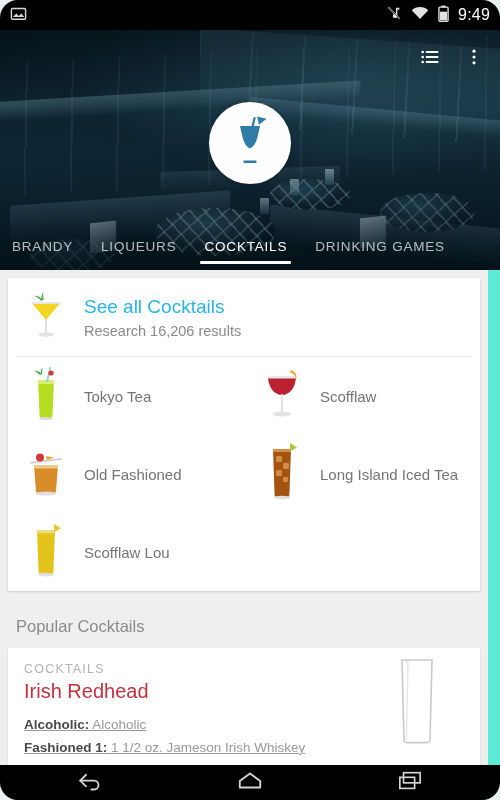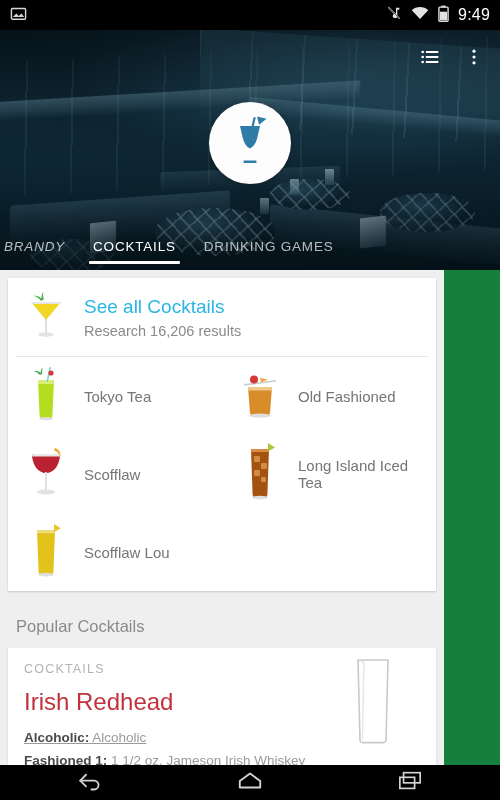--- a/index.html
+++ b/index.html
@@ -1,21 +1,21 @@
 <!DOCTYPE html>
 <html><head>
 <meta charset="utf-8">
 <style>
   * { margin:0; padding:0; box-sizing:border-box; }
   html, body {
     width:500px; height:800px;
     font-family:"Liberation Sans", sans-serif;
     background:#eceff1; overflow:hidden;
   }
-  #app { position:relative; width:500px; height:800px; overflow:hidden; background:#15803d; }
+  #app { position:relative; width:500px; height:800px; overflow:hidden; background:#5eead4;border-radius:18px; }
 
   
   .statusbar {
     position:absolute; top:0; left:0; width:500px; height:30px;
     background:#000; display:flex; align-items:center;
     padding:0 10px; z-index:40;
   }
   .sb-left { display:flex; align-items:center; gap:8px; }
   .sb-right { margin-left:auto; display:flex; align-items:center; gap:9px; }
   .sb-time { color:#fff; font-size:16px; letter-spacing:.2px; }
@@ -114,30 +114,30 @@
   
   .tabs {
     position:absolute; left:0; bottom:0; width:500px; height:48px;
     display:flex; align-items:center; z-index:6;
   }
   .tab {
     position:relative; height:48px; display:flex; align-items:center;
     padding:0 14px; color:rgba(255,255,255,.70);
     font-size:13.5px; letter-spacing:.8px; cursor:pointer; white-space:nowrap;
   }
-  .tab:first-child { padding-left:4px;font-style:italic; }
+  .tab:first-child { padding-left:12px; }
   .tab.active { color:#fff; }
   .tab.active::after {
     content:""; position:absolute; left:10px; right:10px; bottom:6px;
     height:3px; background:#fff; border-radius:1px;
   }
 
   
   .content {
-    position:absolute; top:270px; left:0; width:444px; bottom:35px;
+    position:absolute; top:270px; left:0; width:488px; bottom:35px;
     background:#efefef; overflow:hidden;
   }
   .card {
     background:#fff; margin:8px;
     box-shadow:0 1px 2px rgba(0,0,0,.14), 0 0 1px rgba(0,0,0,.10);
   }
 
   .see-all { display:flex; align-items:center; padding:12px 0 12px 0; cursor:pointer; }
   .see-all .thumb { width:76px; min-width:76px; display:flex; justify-content:center; }
   .see-all-text { display:flex; flex-direction:column; gap:5px; }
@@ -152,21 +152,21 @@
   .cell .thumb { width:76px; min-width:76px; display:flex; justify-content:center; align-items:center; }
   .cell-label { color:#757575; font-size:15px; }
 
   .section-title {
     padding:18px 16px 12px; color:#8a8a8a; font-size:16.5px;
   }
 
   .popular-card { background:#fff; margin:0 8px; box-shadow:0 1px 2px rgba(0,0,0,.14); position:relative; }
   .pc-inner { padding:14px 16px 8px; }
   .pc-cat { color:#b3b3b3; font-size:12.5px; letter-spacing:1.2px; }
-  .pc-name { color:#c2323e; font-size:24px; margin-top:12px; }
+  .pc-name { color:#c2323e; font-size:20px; margin-top:4px; }
   .pc-field { margin-top:12px; font-size:13.5px; color:#9a9a9a; line-height:1.55;text-decoration:underline; }
   .pc-field b { color:#4a4a4a; font-weight:bold; }
   .pc-glass { position:absolute; right:42px; top:10px; }
 
   
   .navbar {
     position:absolute; bottom:0; left:0; width:500px; height:35px;
     background:#000; display:flex; align-items:center; justify-content:center; gap:108px; z-index:40;
   }
   .nav-btn {
@@ -265,20 +265,21 @@
             <path d="M16 12h20l-2.4 10.5c-1.5 6.6-4.2 10.6-7.6 11.9v12.1h6.4v2.4H19.6v-2.4H26V34.4c-3.4-1.3-6.1-5.3-7.6-11.9z"></path>
             <rect x="28.4" y="3" width="2.2" height="11" transform="rotate(13 29.5 8.5)"></rect>
             <path d="M33 2.6l9.6 2.2-7.6 6z"></path>
           </g>
         </svg>
       </span>
     </div>
 
     <div class="tabs">
       <div class="tab">BRANDY</div>
+      <div class="tab">LIQUEURS</div>
       <div class="tab active">COCKTAILS</div>
       <div class="tab">DRINKING GAMES</div>
     </div>
   </div>
 
   <div class="content">
 
     <div class="card">
 
       <div class="see-all">
@@ -315,46 +316,46 @@
                 <circle cx="20" cy="7" r="2.6" fill="#d23a3a"></circle>
               </svg>
             </span>
           </div>
           <div class="cell-label">Tokyo Tea</div>
         </div>
 
         <div class="cell">
           <div class="thumb">
             <span>
+              <svg width="36" height="56" viewBox="0 0 36 56">
+                <path d="M4 10h28c0 11-6.2 19-14 19S4 21 4 10z" fill="#bb2231"></path>
+                <path d="M4 10h28l-.3 2.4H4.3z" fill="#e8e8e8"></path>
+                <rect x="17.1" y="28" width="1.8" height="18" fill="#dedede"></rect>
+                <ellipse cx="18" cy="48" rx="9" ry="2.4" fill="#e2e2e2"></ellipse>
+                <path d="M27 4c4 1.4 6 4.6 5.4 8.6-1.6-3.4-3.6-5.4-6.6-6.4z" fill="#f2a93b"></path>
+              </svg>
+            </span>
+          </div>
+          <div class="cell-label">Scofflaw</div>
+        </div>
+
+        <div class="cell">
+          <div class="thumb">
+            <span>
               <svg width="44" height="50" viewBox="0 0 44 50">
                 <path d="M10 18h24l-2 26a3 3 0 0 1-3 2.6H15a3 3 0 0 1-3-2.6z" fill="#d98c2a"></path>
                 <path d="M10 18h24l-.2 3.4H10.2z" fill="#edc98a"></path>
                 <ellipse cx="22" cy="46.6" rx="11" ry="2" fill="#dedede"></ellipse>
                 <rect x="6" y="13" width="32" height="1.8" transform="rotate(-7 22 14)" fill="#cfcfcf"></rect>
                 <circle cx="16" cy="10.5" r="4" fill="#d23a3a"></circle>
                 <path d="M22 9l8 1.4-7 3z" fill="#f0a83a"></path>
               </svg>
             </span>
           </div>
           <div class="cell-label">Old Fashioned</div>
-        </div>
-
-        <div class="cell">
-          <div class="thumb">
-            <span>
-              <svg width="36" height="56" viewBox="0 0 36 56">
-                <path d="M4 10h28c0 11-6.2 19-14 19S4 21 4 10z" fill="#bb2231"></path>
-                <path d="M4 10h28l-.3 2.4H4.3z" fill="#e8e8e8"></path>
-                <rect x="17.1" y="28" width="1.8" height="18" fill="#dedede"></rect>
-                <ellipse cx="18" cy="48" rx="9" ry="2.4" fill="#e2e2e2"></ellipse>
-                <path d="M27 4c4 1.4 6 4.6 5.4 8.6-1.6-3.4-3.6-5.4-6.6-6.4z" fill="#f2a93b"></path>
-              </svg>
-            </span>
-          </div>
-          <div class="cell-label">Scofflaw</div>
         </div>
 
         <div class="cell">
           <div class="thumb">
             <span>
               <svg width="32" height="58" viewBox="0 0 32 58">
                 <path d="M7 6h18l-1.6 46a3 3 0 0 1-3 2.6h-8.8a3 3 0 0 1-3-2.6z" fill="#a3520f"></path>
                 <path d="M7 6h18l-.2 3H7.2z" fill="#d98c43"></path>
                 <g fill="#d8954e" opacity=".85">
                   <rect x="10" y="13" width="6" height="6" rx="1"></rect>

